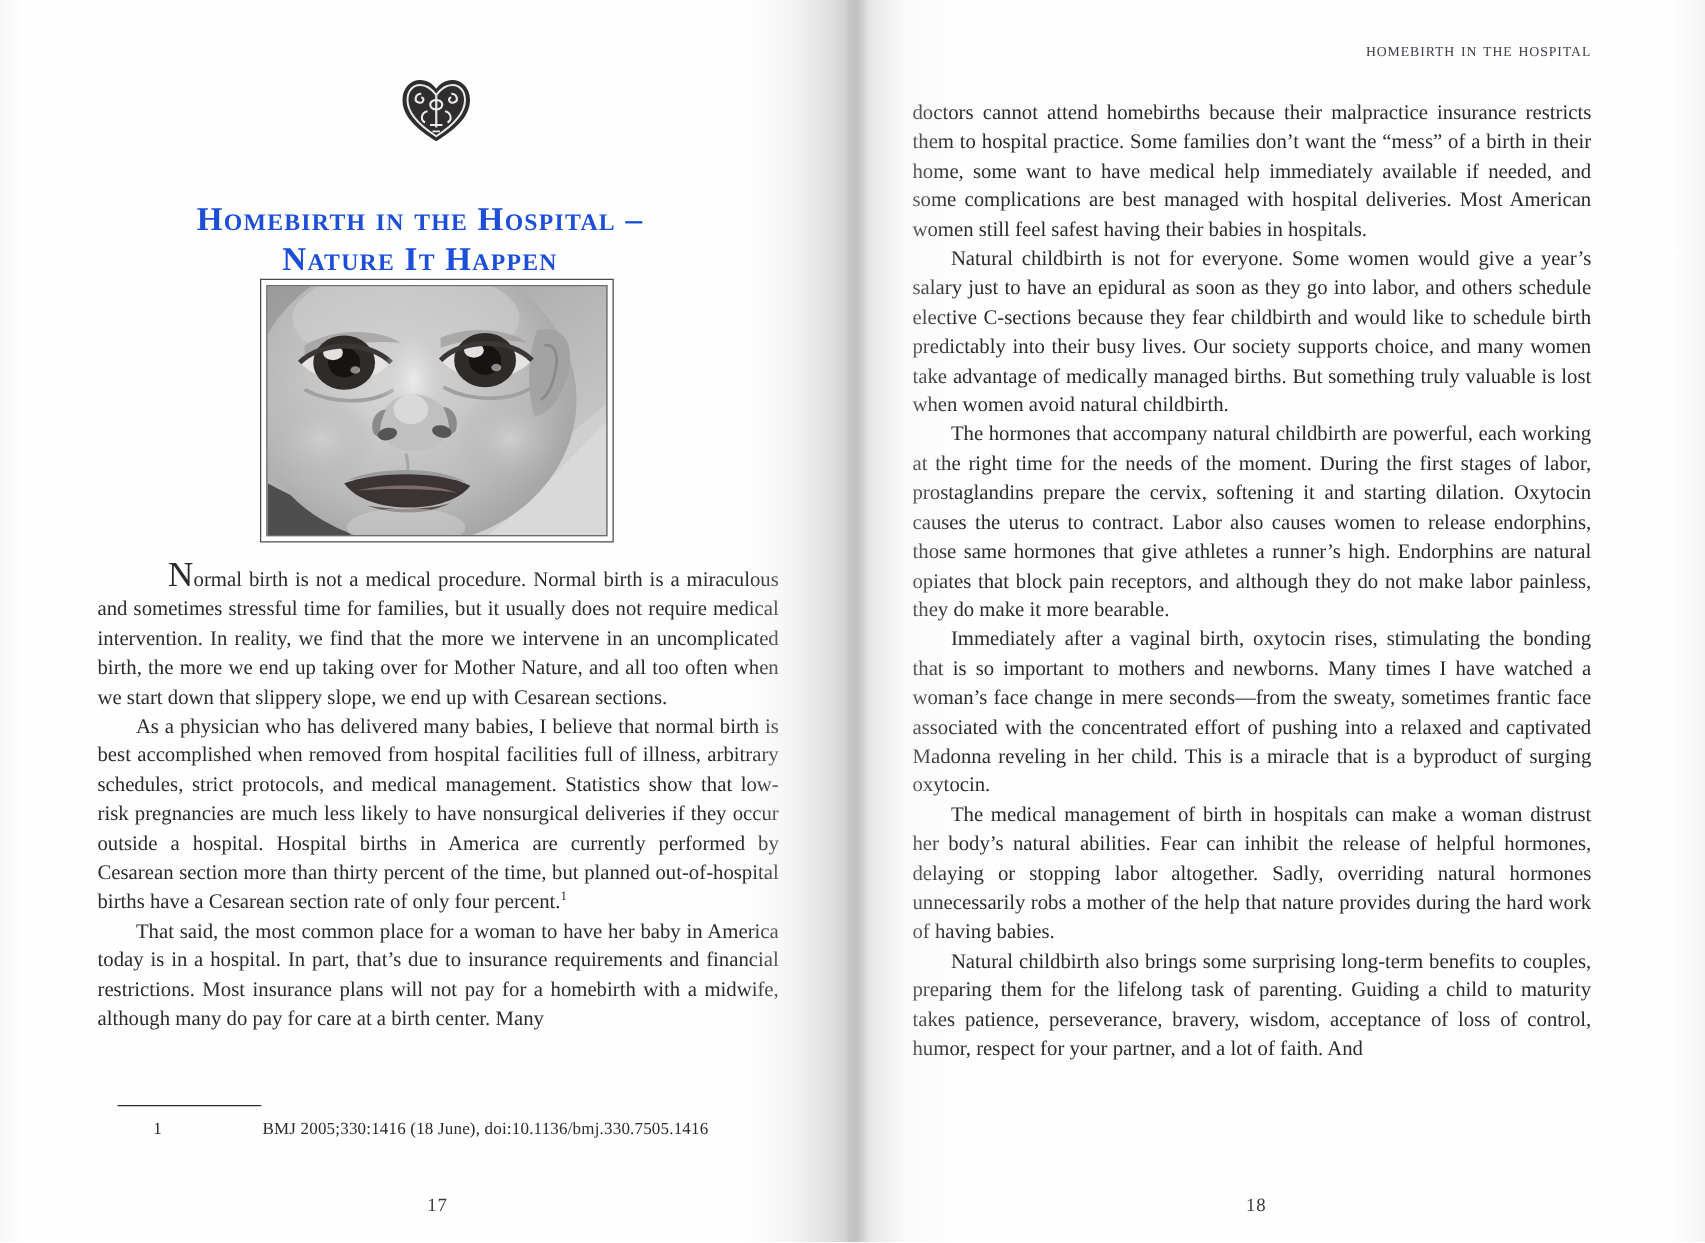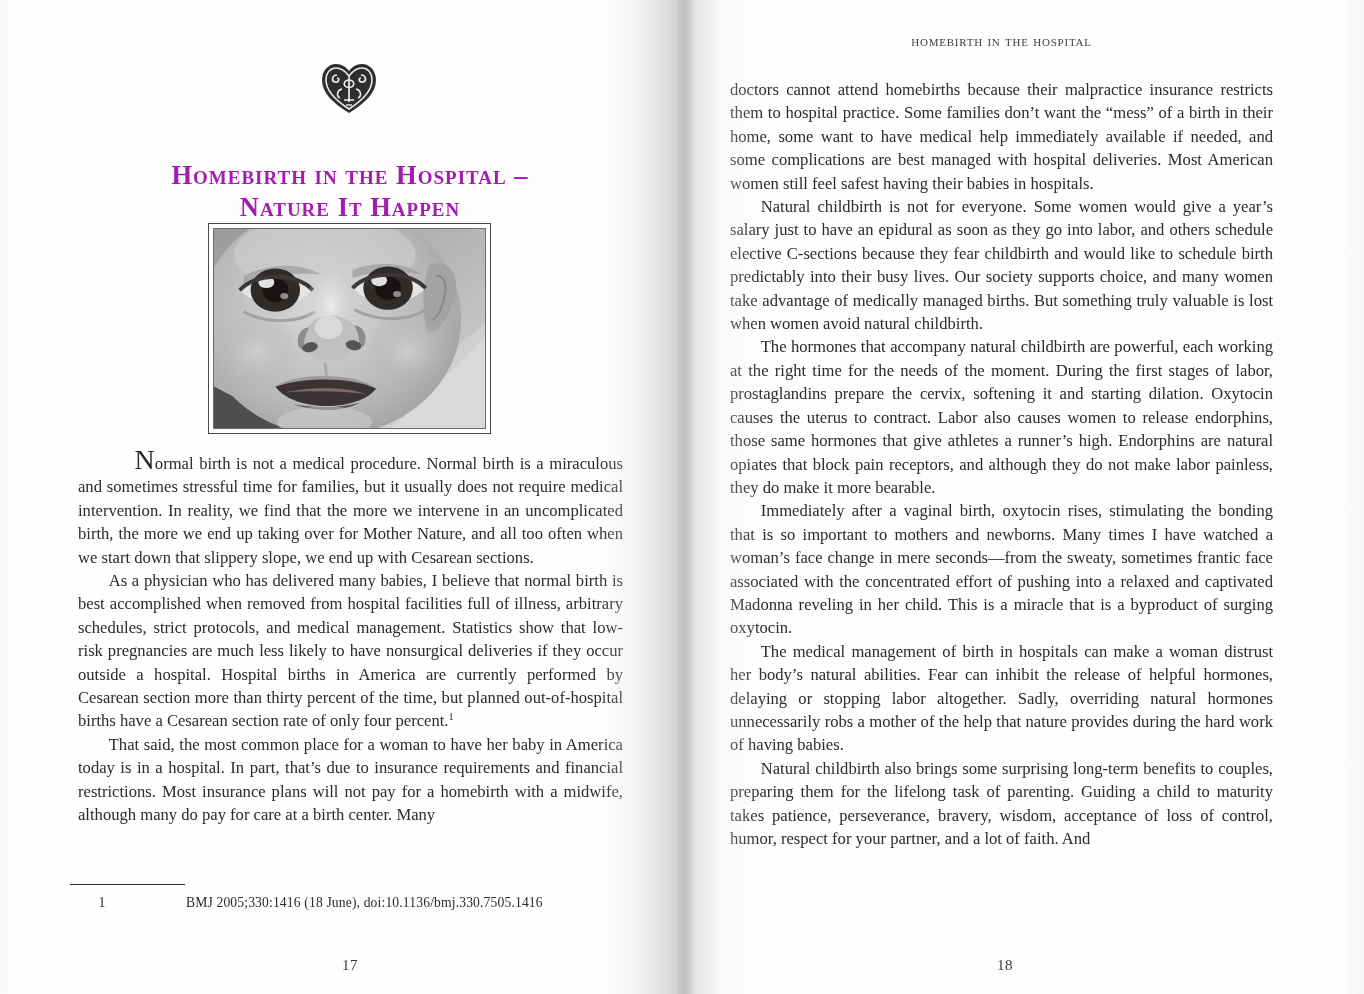--- a/index.html
+++ b/index.html
@@ -117,21 +117,21 @@
     vertical-align: 0.55em;
     line-height: 0;
   }
 
   
   .running-head {
     position: absolute;
     top: 32px;
     left: 730px;
     width: 543px;
-    text-align: center;
+    text-align: right;
     font-size: 15.4px;
     letter-spacing: 0.75px;
     color: #3d3b44;
     font-variant: small-caps;
     text-transform: lowercase;
   }
 
   
   .ornament {
     position: absolute;
@@ -139,27 +139,27 @@
     left: 50%;
     transform: translateX(-50%);
     width: 58px;
     height: 52px;
   }
 
   
   .chapter-title {
     position: absolute;
     top: 141px;
-    left: 80px;
+    left: 66px;
     width: 540px;
     text-align: center;
     font-size: 26.5px;
     line-height: 32px;
     letter-spacing: 1.0px;
-    color: #a21caf;
+    color: #1d4ed8;
     font-variant: small-caps;
   }
   .chapter-title .tl { display: block; }
 
   
   .photo-frame {
     position: absolute;
     top: 223px;
     left: 208px;
     width: 283px;
@@ -176,21 +176,21 @@
     overflow: hidden;
     border: 1px solid #6d6d6d;
     box-sizing: border-box;
     background: #a8a8a8;
   }
   .photo-inner svg { display: block; width: 100%; height: 100%; }
 
   
   .footnote {
     position: absolute;
-    left: 70px;
+    left: 94px;
     top: 884px;
     width: 545px;
   }
   .footnote-rule {
     width: 115px;
     height: 0;
     border-top: 1.6px solid #2b2a2c;
     margin: 0 0 9px 0;
   }
   .footnote-body {

